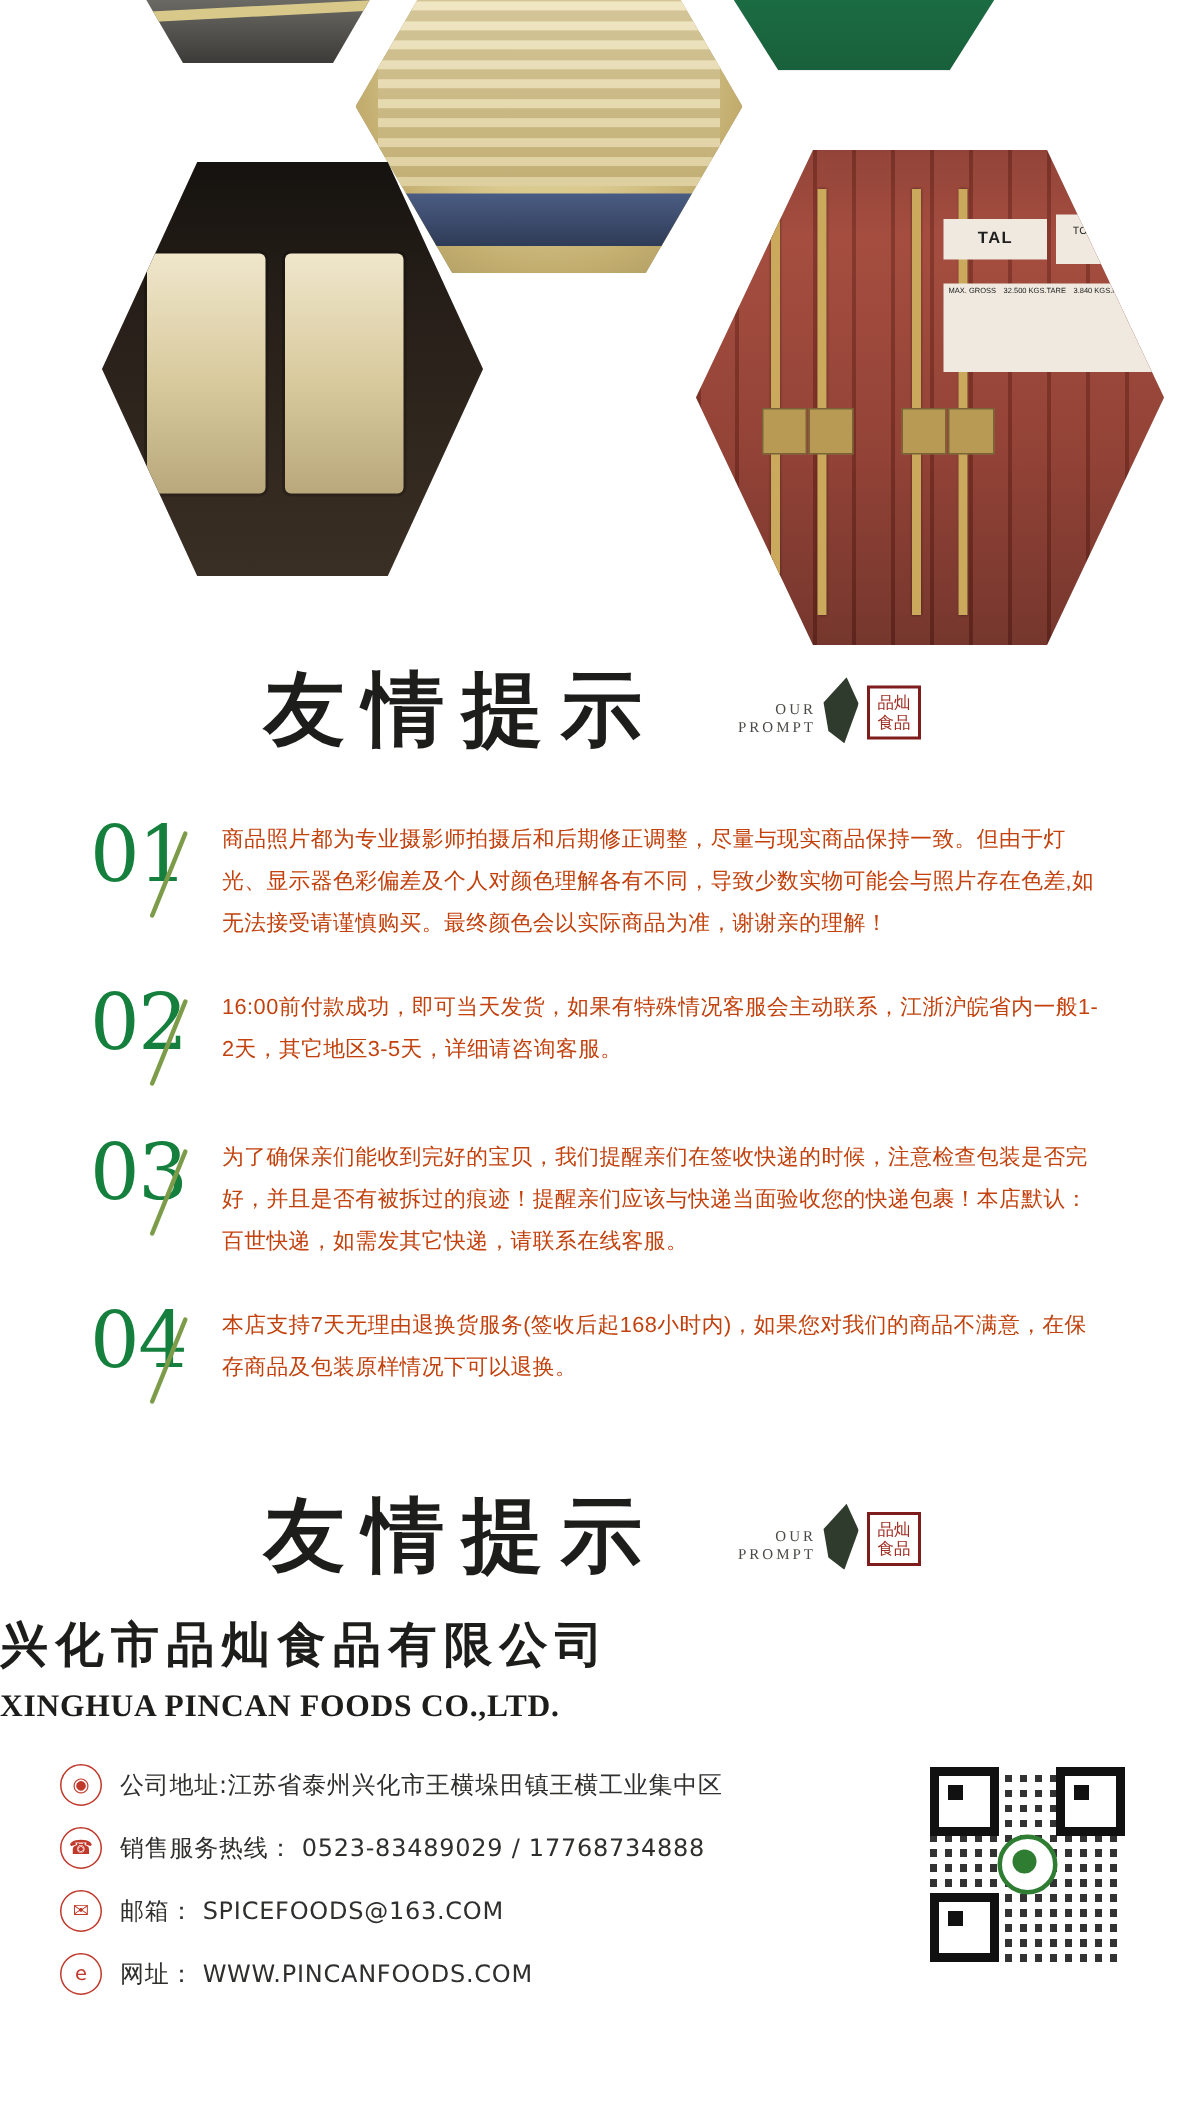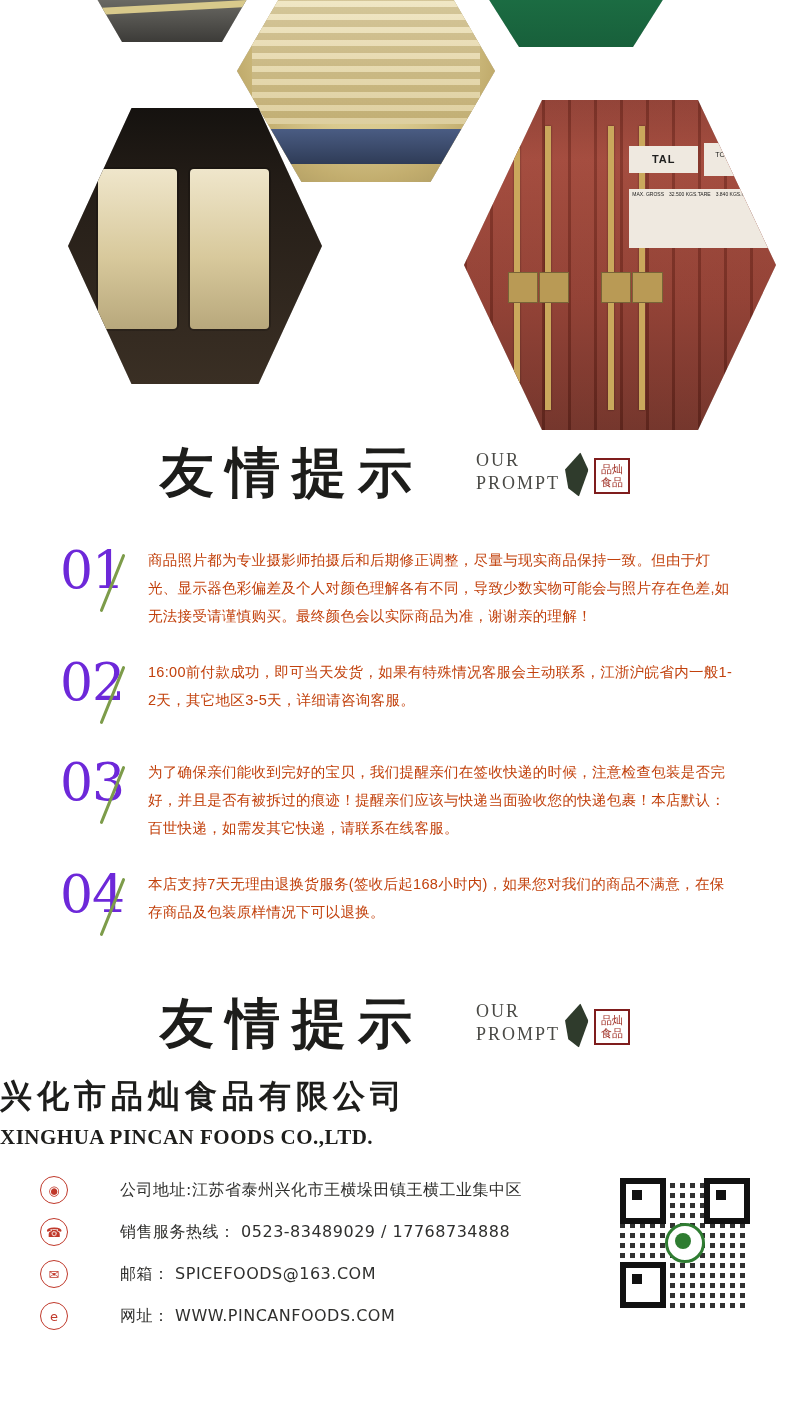--- a/index.html
+++ b/index.html
@@ -104,25 +104,25 @@
   .sec-title{
     font-family:"DejaVu Serif","Liberation Serif",serif;
     font-size:54px;
     letter-spacing:12px;
     color:#1d1d1b;
     font-weight:600;
   }
   .sec-mark{display:flex;align-items:flex-end;margin-left:6px;}
   .our-prompt{
     font-family:"Liberation Serif",serif;
-    font-size:18px;
+    font-size:10px;
     letter-spacing:2px;
     color:#4a4a46;
     line-height:1.25;
-    text-align:left;
+    text-align:right;
     padding-bottom:4px;
   }
   .leaf{
     width:26px;height:44px;margin:0 2px 2px 2px;
     background:#2f3b2c;
     clip-path:polygon(62% 0%,100% 38%,74% 100%,30% 84%,10% 42%);
     transform:rotate(6deg);
   }
   .stamp{
     width:32px;height:32px;border:2px solid #7f1d1d;
@@ -133,21 +133,21 @@
     letter-spacing:0;
   }
 
   
   .tips{margin:34px 56px 0 56px;}
   .tip{display:flex;align-items:flex-start;margin-bottom:26px;}
   .num-wrap{position:relative;width:92px;flex:0 0 92px;height:74px;}
   .num{
     font-family:"DejaVu Serif","Liberation Serif",serif;
     font-size:52px;
-    color:#6d28d9;
+    color:#15803d;
     letter-spacing:-1px;
     position:absolute;left:4px;top:-4px;
     font-weight:400;
   }
   .slash{
     position:absolute;left:55px;top:8px;width:3px;height:62px;
     background:#7d9c4a;transform:rotate(22deg);border-radius:2px;
   }
   .tip-text{
     flex:1;
@@ -174,21 +174,21 @@
     position:relative;margin:26px 0 0 0;padding:0 40px 40px 40px;
   }
   .contact-row{display:flex;align-items:center;margin-bottom:14px;}
   .cicon{
     width:26px;height:26px;border-radius:50%;
     border:1.6px solid #c0392b;color:#c0392b;
     display:flex;align-items:center;justify-content:center;
     font-size:13px;flex:0 0 26px;margin-right:12px;
     font-family:"DejaVu Sans",sans-serif;
   }
-  .ctext{font-size:17px;color:#2f2f2d;letter-spacing:.5px;font-family:"Liberation Serif",serif;margin-left:40px;}
+  .ctext{font-size:17px;color:#2f2f2d;letter-spacing:.5px;font-family:"Liberation Serif",serif;}
   .ctext.cn{font-family:"DejaVu Sans",sans-serif;font-size:16px;}
 
   .qr{
     position:absolute;right:40px;top:2px;width:130px;height:130px;
     background:#fff;
   }
   .qr .qrinner{width:100%;height:100%;position:relative;}
   .qr-dots{
     width:100%;height:100%;
     background-image:

